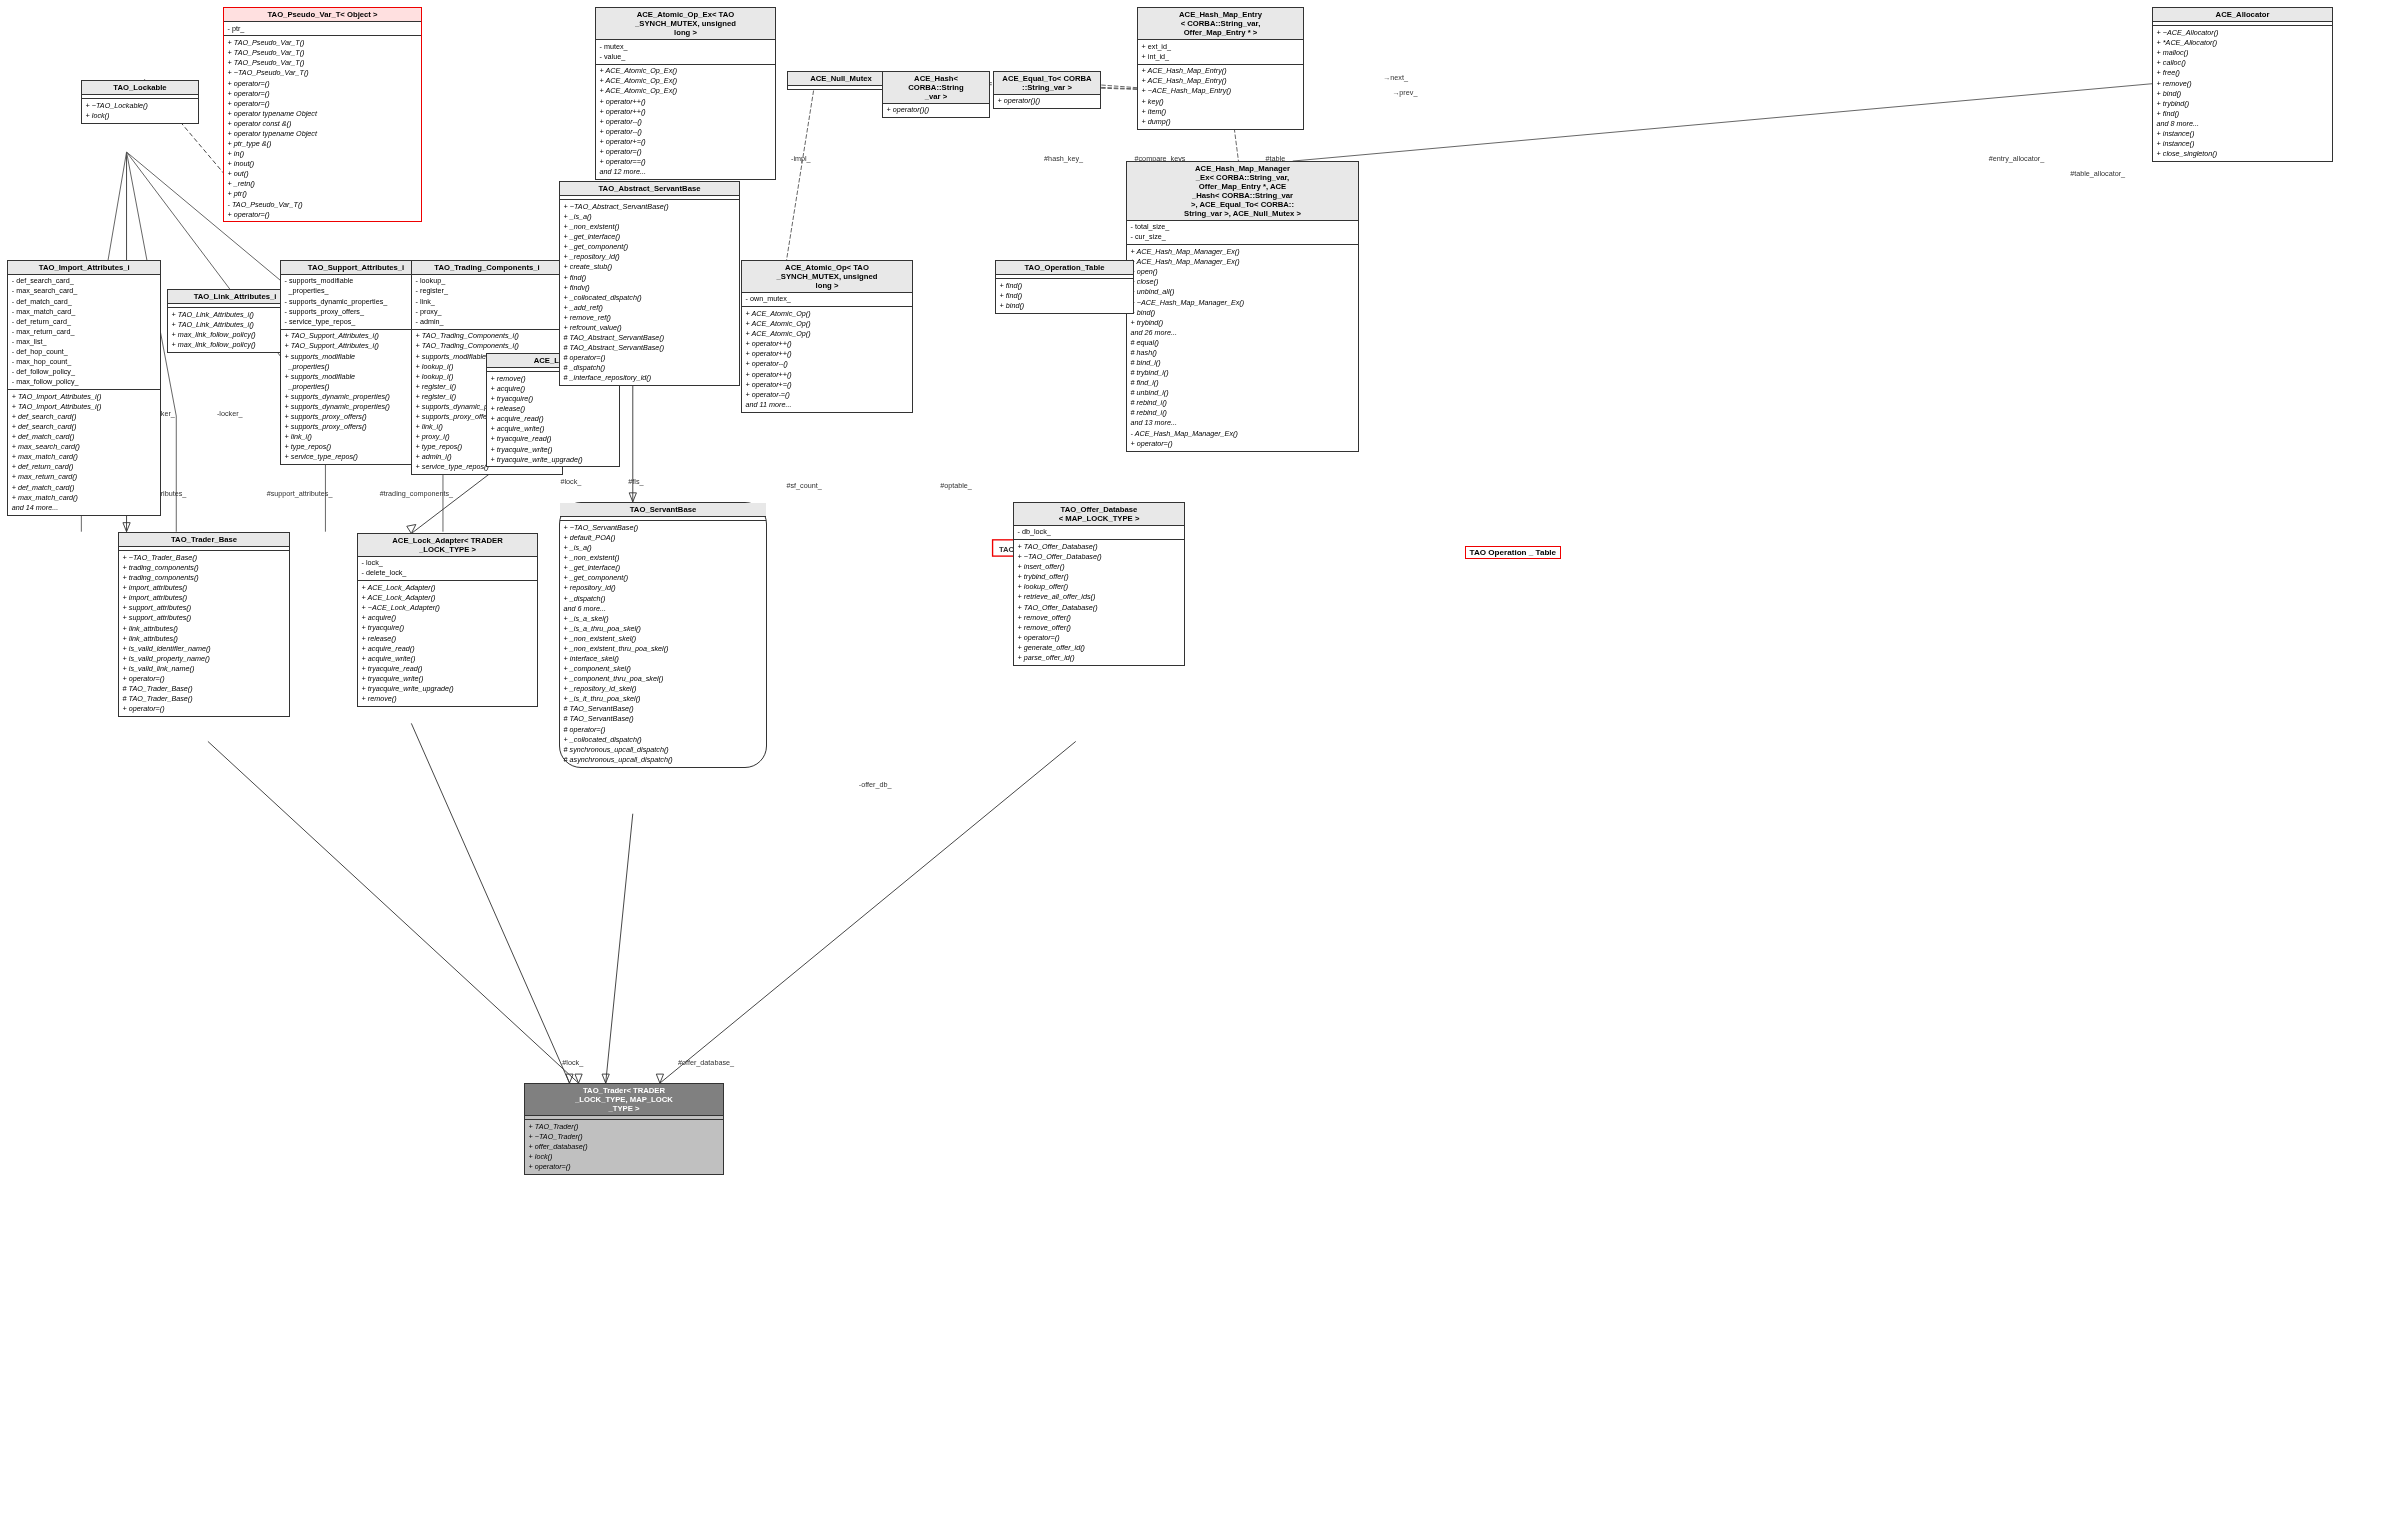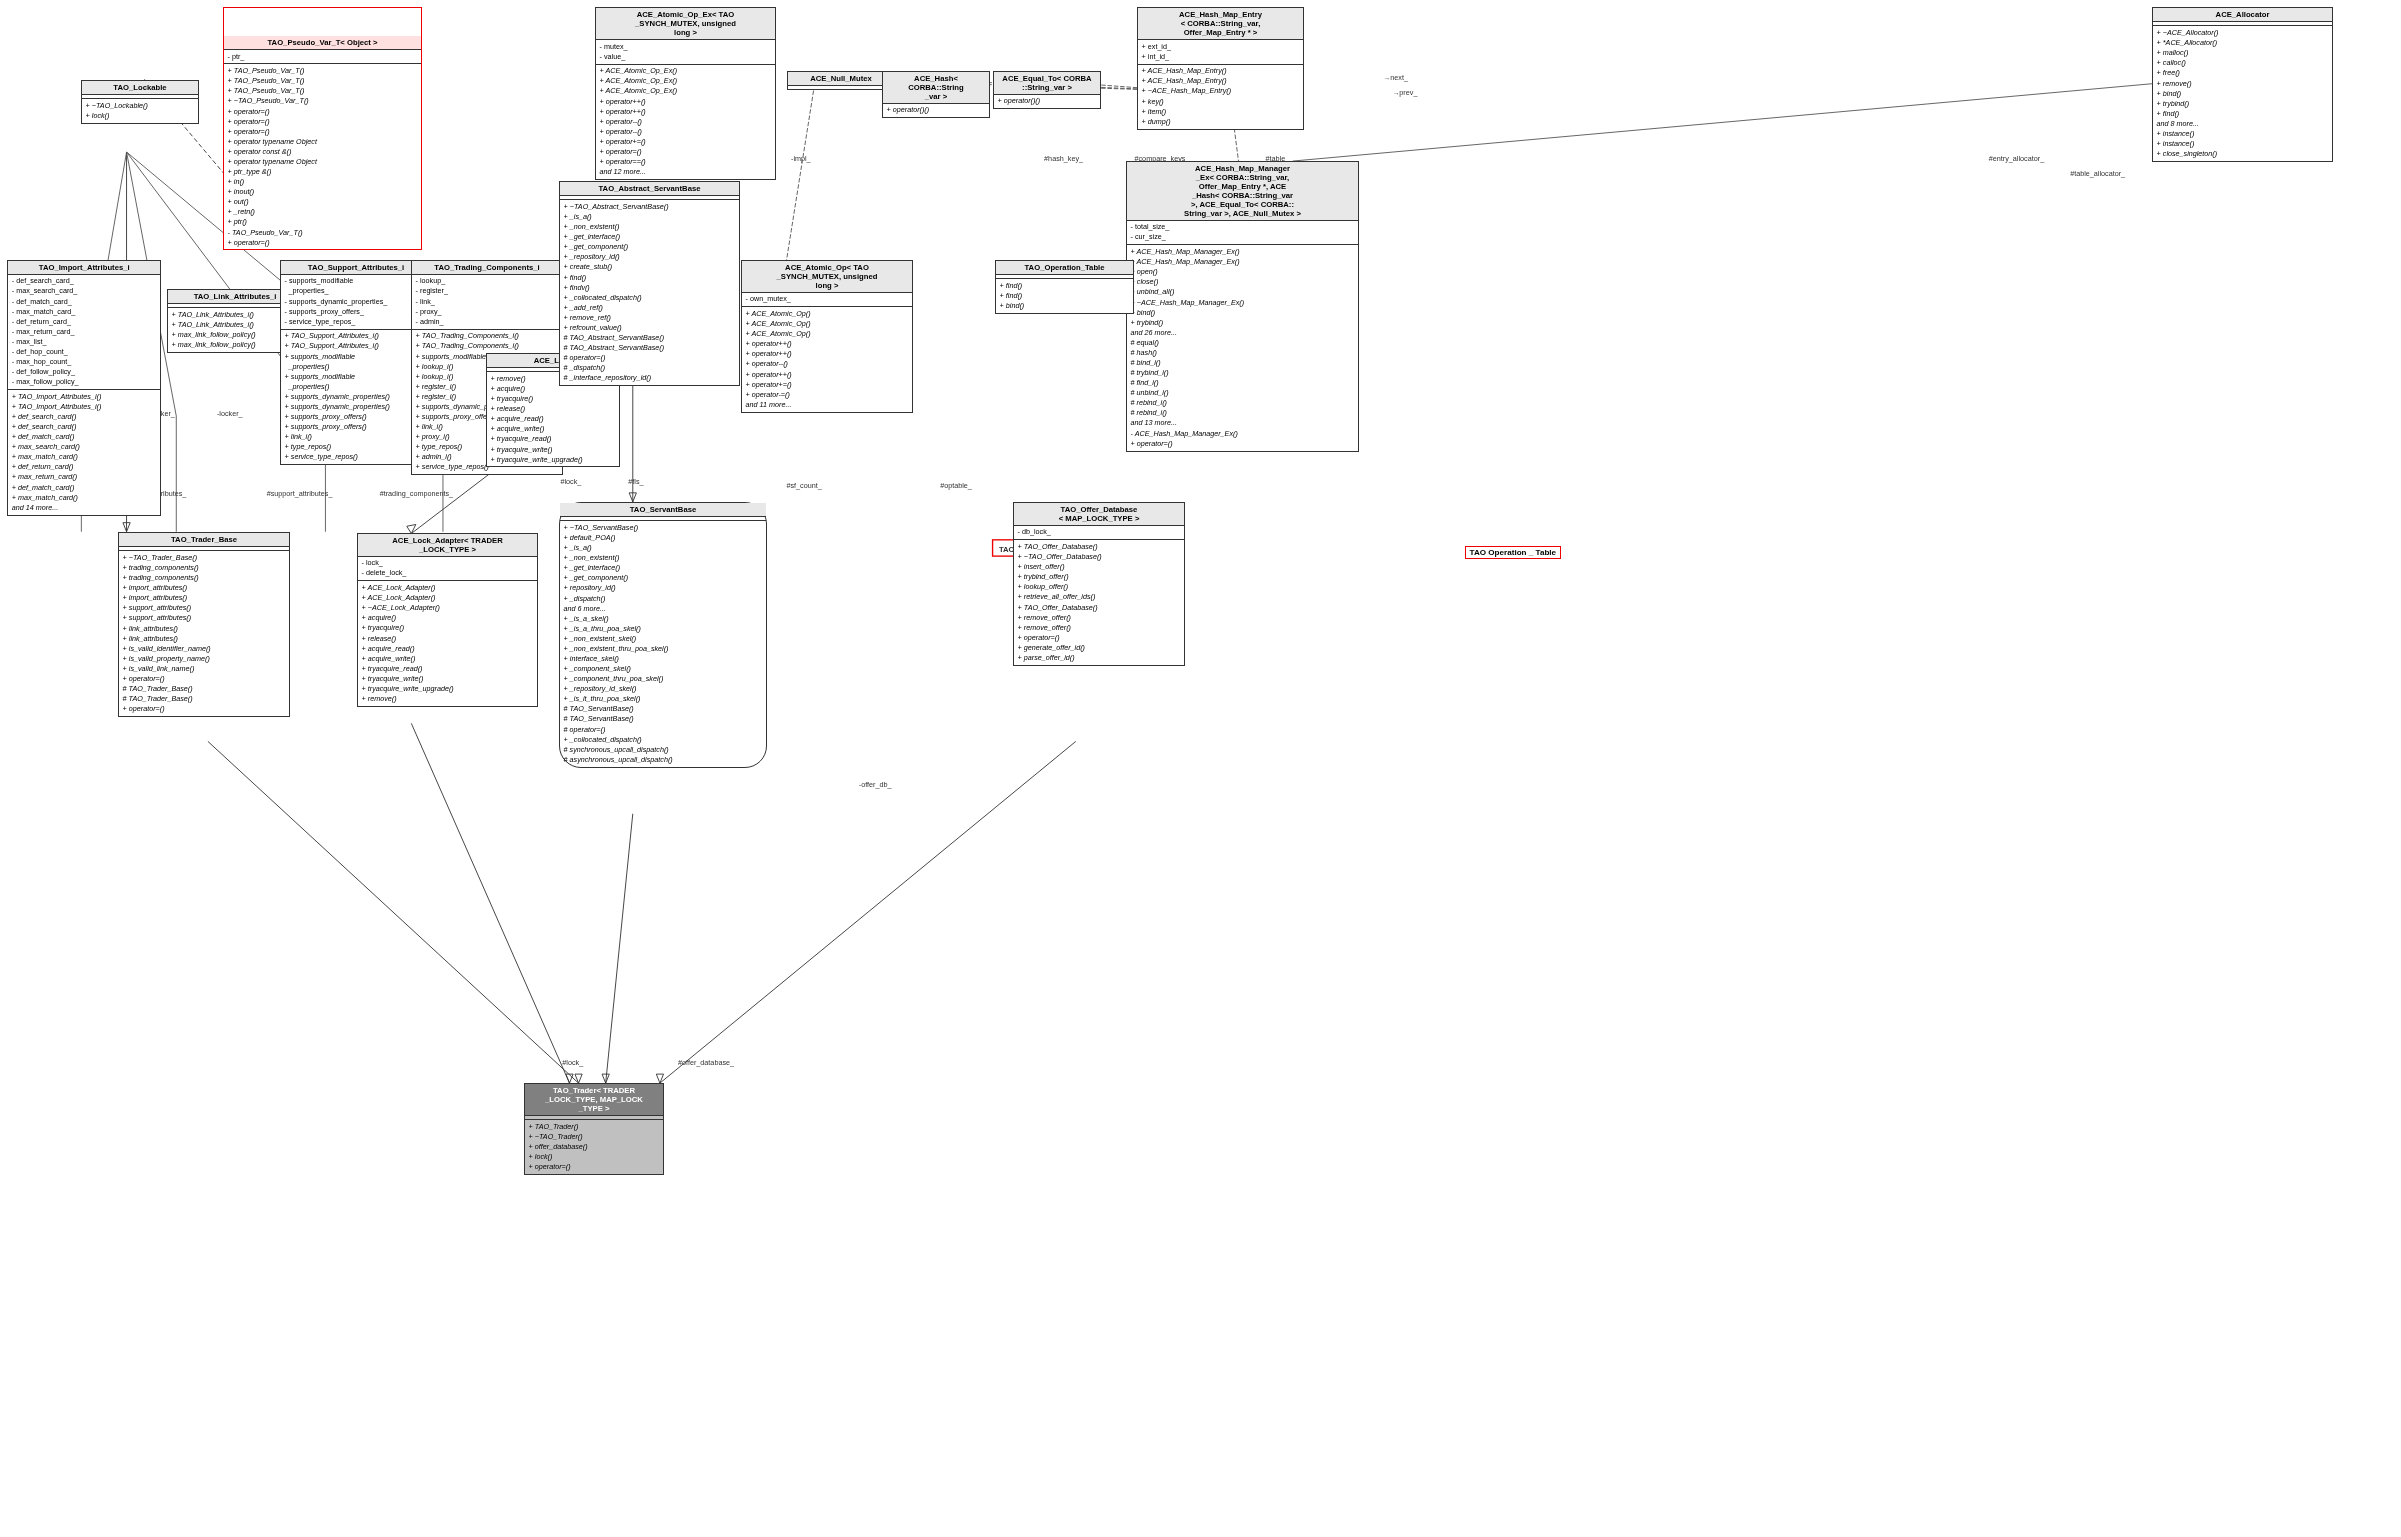--- a/index.html
+++ b/index.html
@@ -36,21 +36,20 @@
       background: #e8e8e8;
       border-bottom: 0.9px solid #333;
       padding: 1.8px 3.6px;
       text-align: center;
       font-weight: bold;
       font-size: 7.7px;
     }
 
     .uml-box.highlighted .uml-header {
       background: #ffe0e0;
-      margin-top: 28px;
     }
 
     .uml-section {
       border-bottom: 0.9px solid #333;
       padding: 1.8px 3.6px;
       font-size: 7.2px;
       line-height: 1.4;
     }
 
     .uml-section:last-child {
@@ -571,21 +570,21 @@
       <div>+ is_valid_identifier_name()</div>
       <div>+ is_valid_property_name()</div>
       <div>+ is_valid_link_name()</div>
       <div>+ operator=()</div>
       <div># TAO_Trader_Base()</div>
       <div># TAO_Trader_Base()</div>
       <div>+ operator=()</div>
     </div>
   </div>
 
-  <div class="uml-box" style="left:524px; top:1083px; width:140px; background:#ef4444;">
+  <div class="uml-box" style="left:524px; top:1083px; width:200px; background:#ef4444;">
     <div class="uml-header dark-gray-header">TAO_Trader&lt; TRADER<br>_LOCK_TYPE, MAP_LOCK<br>_TYPE &gt;</div>
     <div class="uml-section" style="background:#c0c0c0;"></div>
     <div class="uml-section" style="background:#c0c0c0;">
       <div>+ TAO_Trader()</div>
       <div>+ ~TAO_Trader()</div>
       <div>+ offer_database()</div>
       <div>+ lock()</div>
       <div>+ operator=()</div>
     </div>
   </div>

